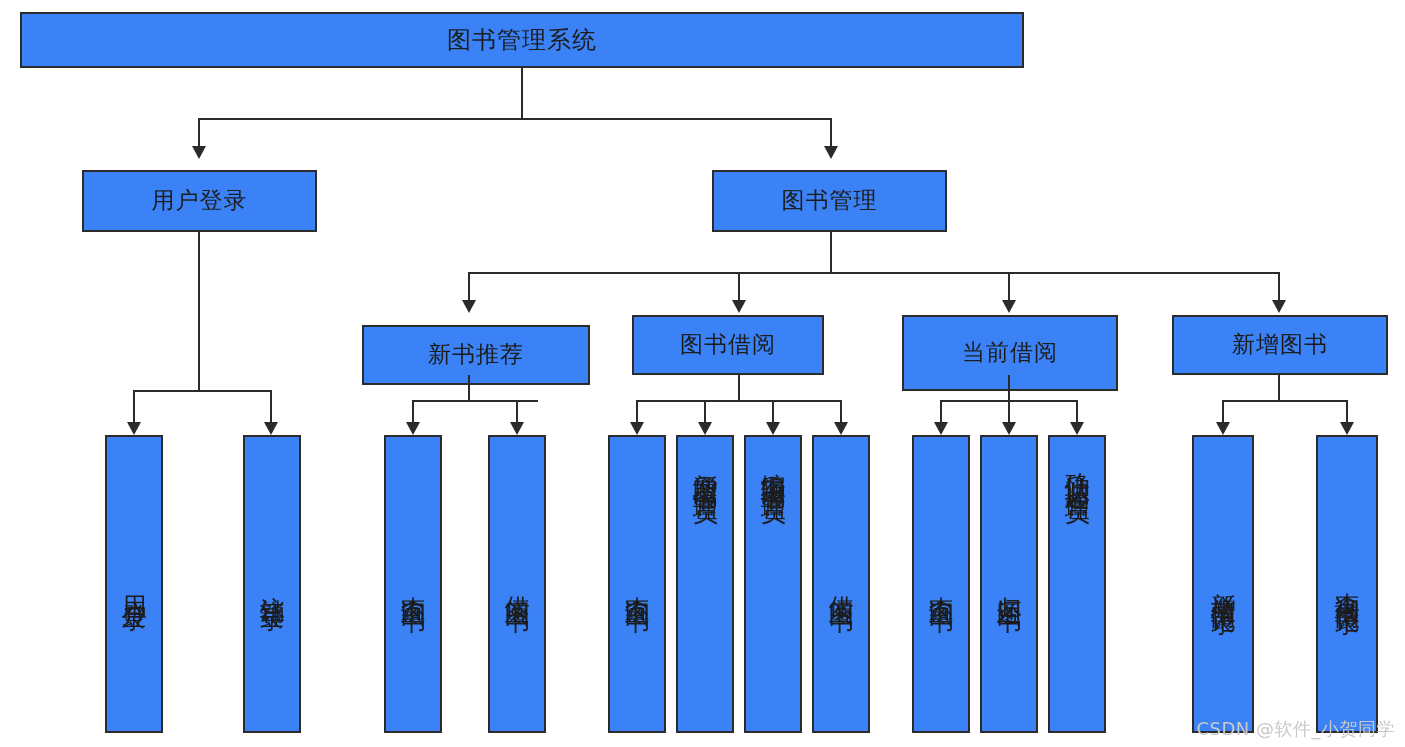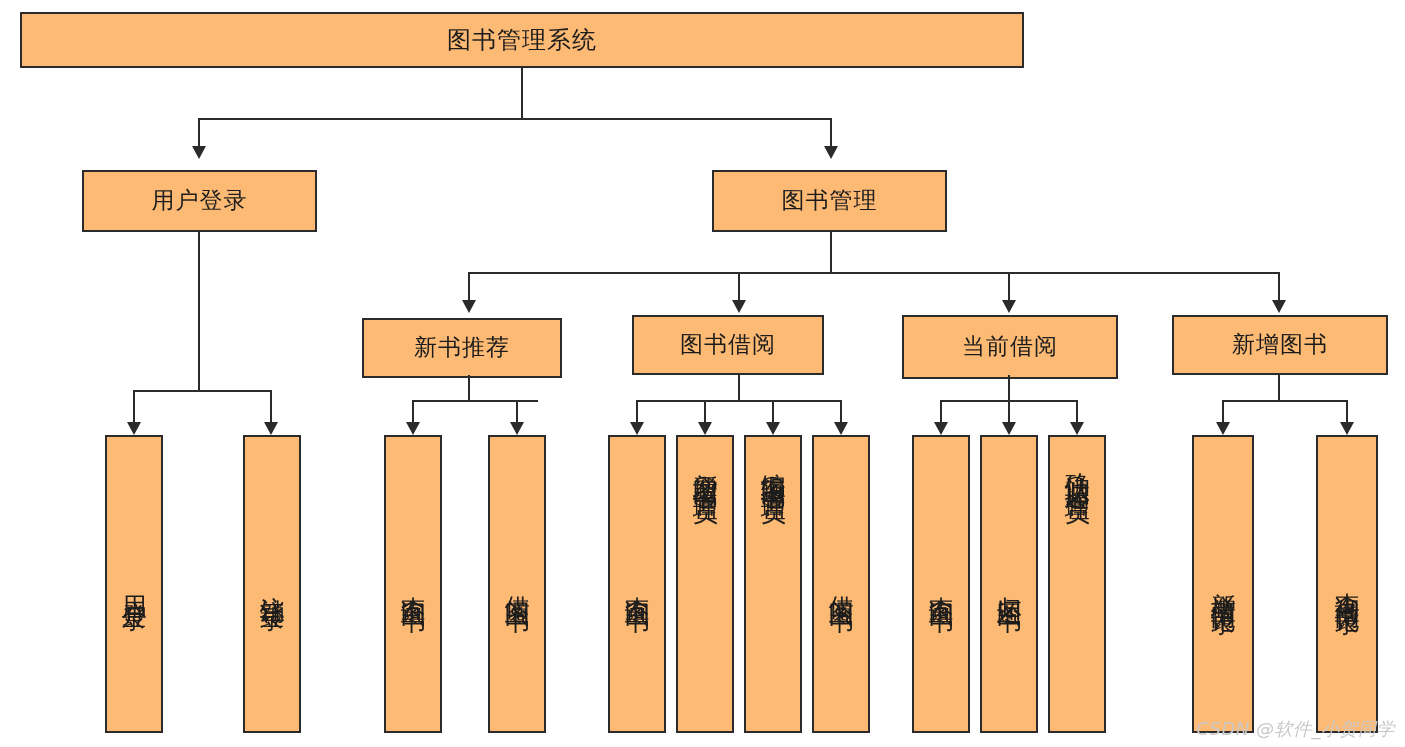--- a/index.html
+++ b/index.html
@@ -9,21 +9,21 @@
     width:1405px;height:747px;
     overflow:hidden;
     position:relative;
   }
   #diagram{
     position:absolute;left:0;top:0;width:1405px;height:747px;
   }
   .node{
     position:absolute;
     box-sizing:border-box;
-    background:#fdba74;
+    background:#3b82f6;
     border:2px solid #2b2b2b;
     display:flex;
     align-items:center;
     justify-content:center;
     color:#1c1c1c;
     letter-spacing:1px;
   }
   .node .lbl{
     display:block;
     white-space:pre;
@@ -65,21 +65,20 @@
     border-top:13px solid #2b2b2b;
   }
   #watermark{
     position:absolute;
     right:10px;bottom:6px;
     font-size:18px;
     color:#c9c9c9;
     white-space:nowrap;
     letter-spacing:0.5px;
     pointer-events:none;
-    font-style:italic;
   }
 </style>
 </head>
 <body>
 
 <div id="diagram">
 
   <div class="node h root" style="left:20px;top:12px;width:1004px;height:56px;">
     <span class="lbl">图书管理系统</span>
   </div>
@@ -109,27 +108,27 @@
   <div class="ln hz" style="left:468px;top:272px;width:812px;"></div>
   <div class="ln vz" style="left:468px;top:272px;height:28px;"></div>
   <div class="ln vz" style="left:738px;top:272px;height:28px;"></div>
   <div class="ln vz" style="left:1008px;top:272px;height:28px;"></div>
   <div class="ln vz" style="left:1278px;top:272px;height:28px;"></div>
   <div class="arrow" style="left:462px;top:300px;"></div>
   <div class="arrow" style="left:732px;top:300px;"></div>
   <div class="arrow" style="left:1002px;top:300px;"></div>
   <div class="arrow" style="left:1272px;top:300px;"></div>
 
-  <div class="node h" style="left:362px;top:318px;width:200px;height:60px;">
+  <div class="node h" style="left:362px;top:325px;width:228px;height:60px;">
     <span class="lbl">新书推荐</span>
   </div>
   <div class="node h" style="left:632px;top:315px;width:192px;height:60px;">
     <span class="lbl">图书借阅</span>
   </div>
-  <div class="node h" style="left:902px;top:315px;width:216px;height:64px;">
+  <div class="node h" style="left:902px;top:315px;width:216px;height:76px;">
     <span class="lbl">当前借阅</span>
   </div>
   <div class="node h" style="left:1172px;top:315px;width:216px;height:60px;">
     <span class="lbl">新增图书</span>
   </div>
 
   <div class="ln vz" style="left:468px;top:375px;height:25px;"></div>
   <div class="ln hz" style="left:412px;top:400px;width:126px;"></div>
   <div class="ln vz" style="left:412px;top:400px;height:22px;"></div>
   <div class="ln vz" style="left:516px;top:400px;height:22px;"></div>

